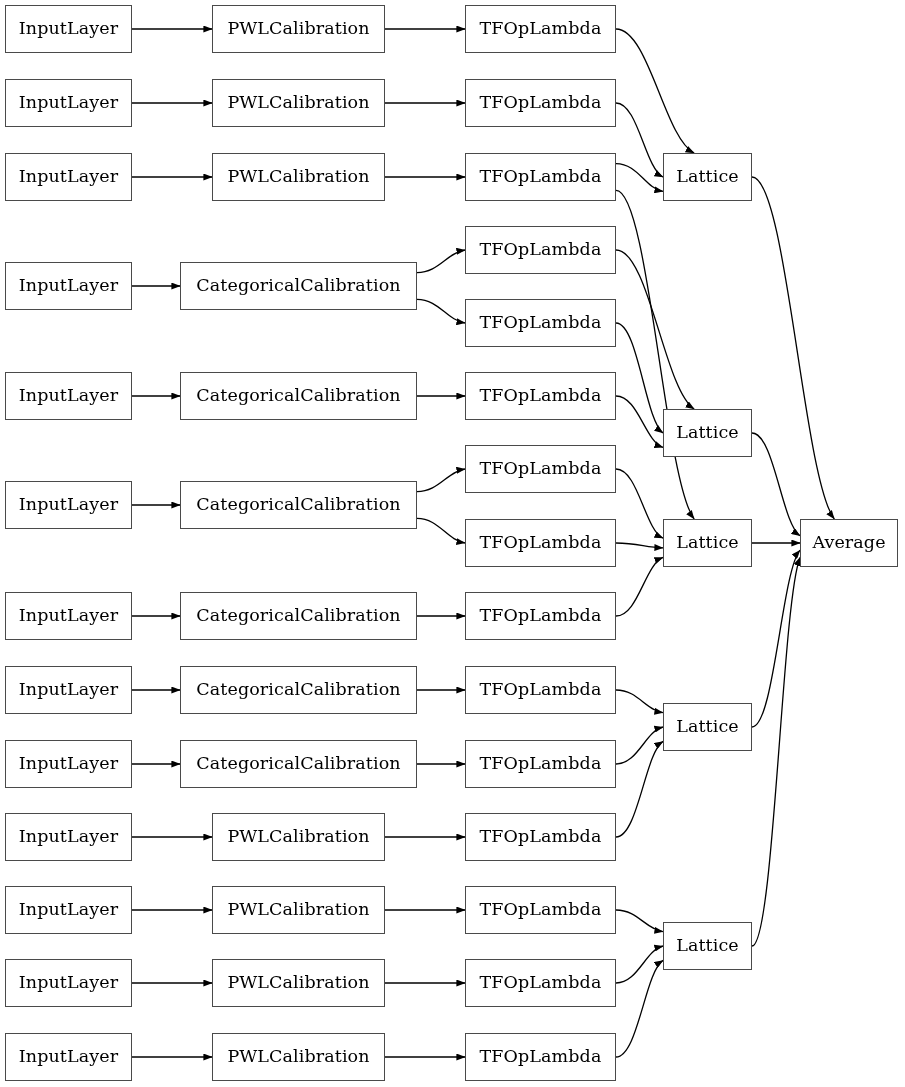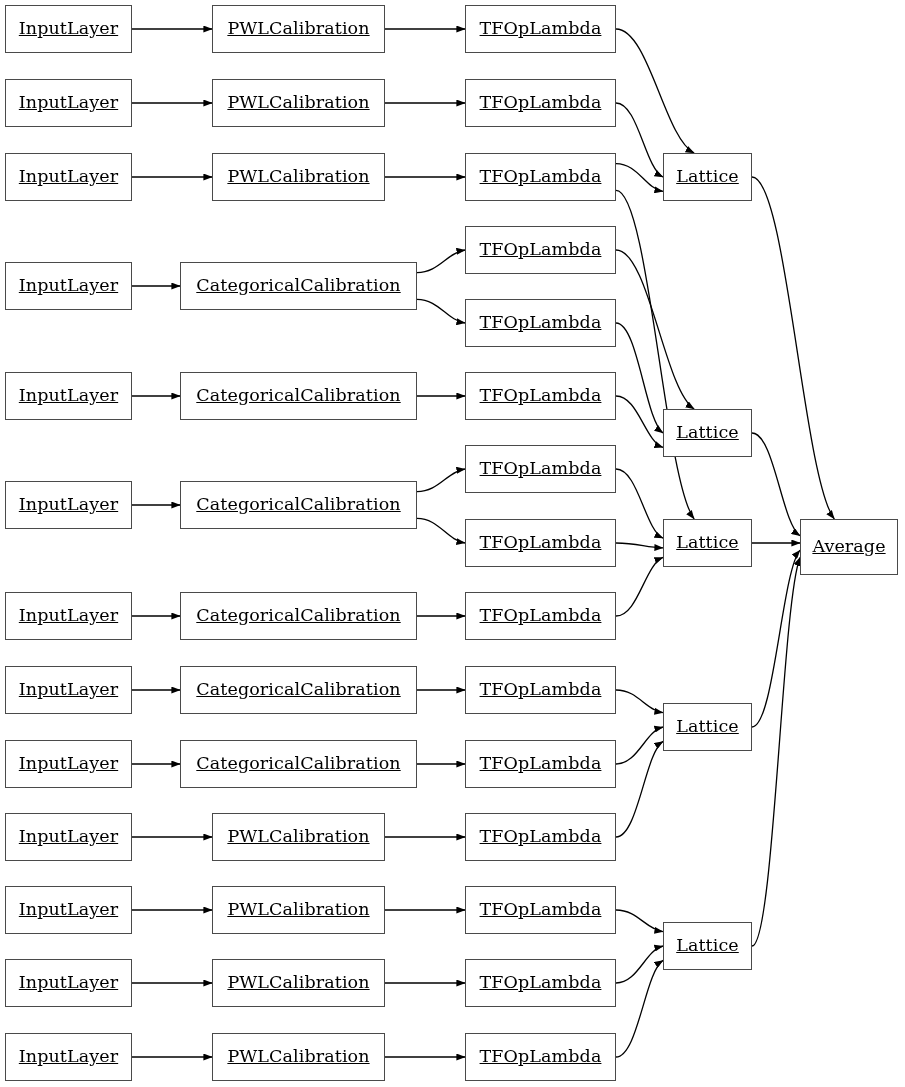--- a/index.html
+++ b/index.html
@@ -32,21 +32,20 @@
     background: #ffffff;
     display: flex;
     align-items: center;
     justify-content: center;
     color: #000000;
     font-size: 17.5px;
     line-height: 1;
     letter-spacing: 0.1px;
     white-space: nowrap;
     z-index: 2;
-    text-decoration: underline;
   }
   .node-label {
     display: block;
   }
 </style>
 </head>
 <body>
 
 <div id="graph">
   <svg id="edge-layer" viewBox="0 0 905 1087" width="905" height="1087">
@@ -239,17 +238,17 @@
       </div>
       <div class="node" style="left: 663px; top: 519px; width: 89px; height: 48px;">
         <span class="node-label">Lattice</span>
       </div>
       <div class="node" style="left: 663px; top: 703px; width: 89px; height: 48px;">
         <span class="node-label">Lattice</span>
       </div>
       <div class="node" style="left: 663px; top: 922px; width: 89px; height: 48px;">
         <span class="node-label">Lattice</span>
       </div>
-      <div class="node" style="left: 800px; top: 519px; width: 98px; height: 56px;">
+      <div class="node" style="left: 800px; top: 519px; width: 98px; height: 48px;">
         <span class="node-label">Average</span>
       </div>
     </div>
 </div>
 
 </body></html>

